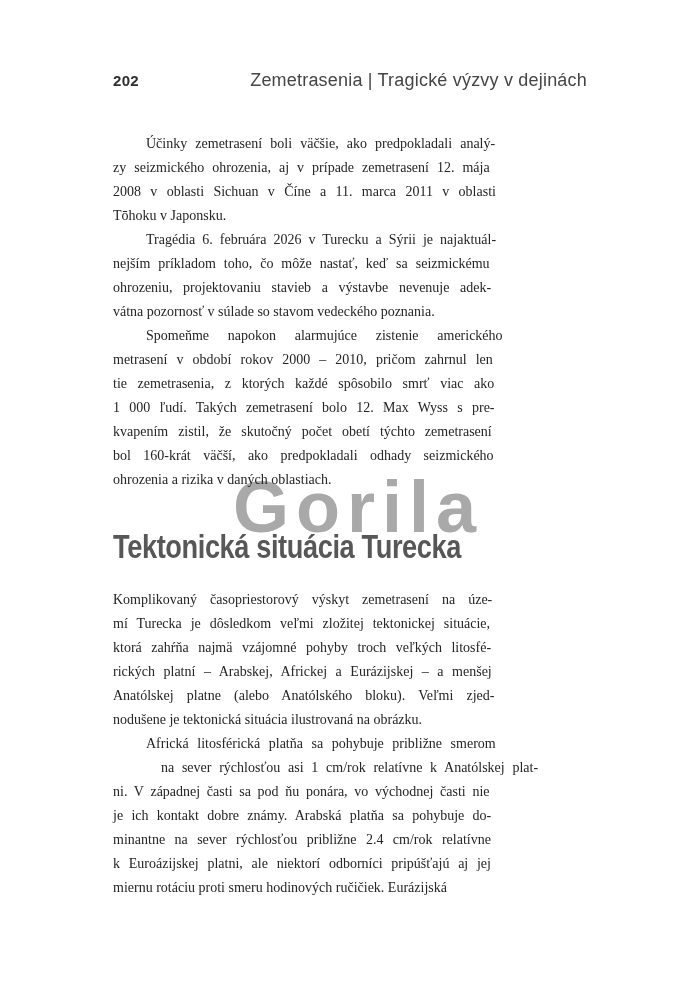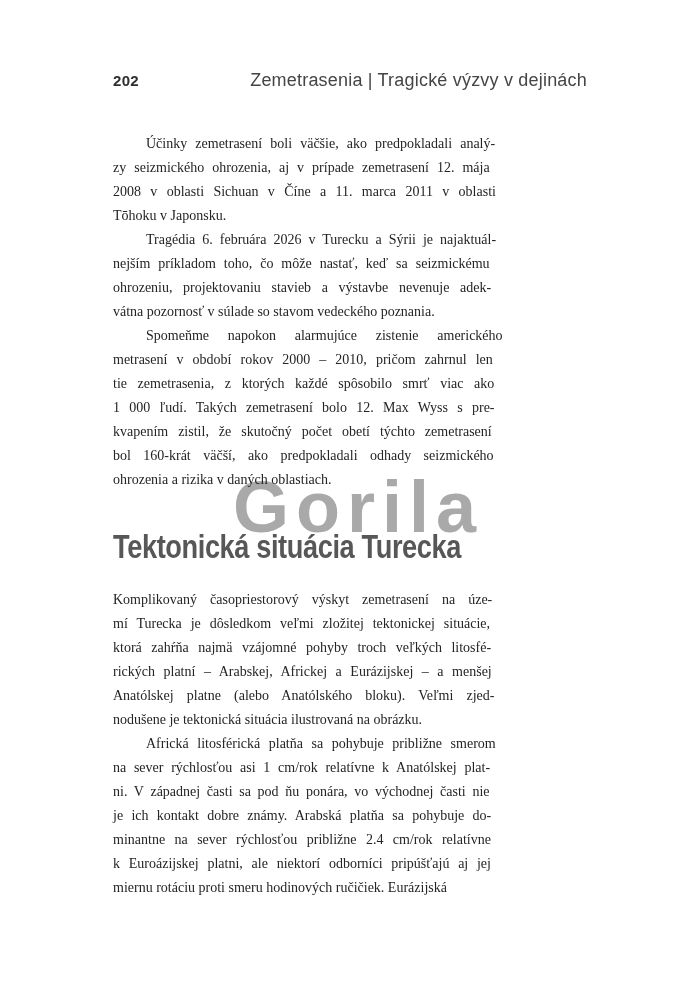--- a/index.html
+++ b/index.html
@@ -77,21 +77,21 @@
     <div class="para">
         <div class="line" style="word-spacing: 9.53px;"><span>Komplikovaný časopriestorový výskyt zemetrasení na úze-</span></div>
         <div class="line" style="word-spacing: 5.4px;"><span>mí Turecka je dôsledkom veľmi zložitej tektonickej situácie,</span></div>
         <div class="line" style="word-spacing: 6.05px;"><span>ktorá zahŕňa najmä vzájomné pohyby troch veľkých litosfé-</span></div>
         <div class="line" style="word-spacing: 5.02px;"><span>rických platní – Arabskej, Africkej a Eurázijskej – a menšej</span></div>
         <div class="line" style="word-spacing: 9.6px;"><span>Anatólskej platne (alebo Anatólského bloku). Veľmi zjed-</span></div>
         <div class="line last" style="word-spacing: 0px;"><span>nodušene je tektonická situácia ilustrovaná na obrázku.</span></div>
       </div>
     <div class="para">
         <div class="line indent" style="word-spacing: 5.02px;"><span>Africká litosférická platňa sa pohybuje približne smerom</span></div>
-        <div class="line" style="word-spacing: 4.21px;"><span>na sever rýchlosťou asi 1 cm/rok relatívne k Anatólskej plat-</span></div>
+        <div class="line" style="word-spacing: 4.21px; margin-left: 48px;"><span>na sever rýchlosťou asi 1 cm/rok relatívne k Anatólskej plat-</span></div>
         <div class="line" style="word-spacing: 3.21px;"><span>ni. V západnej časti sa pod ňu ponára, vo východnej časti nie</span></div>
         <div class="line" style="word-spacing: 4.81px;"><span>je ich kontakt dobre známy. Arabská platňa sa pohybuje do-</span></div>
         <div class="line" style="word-spacing: 5.92px;"><span>minantne na sever rýchlosťou približne 2.4 cm/rok relatívne</span></div>
         <div class="line" style="word-spacing: 5.24px;"><span>k Euroázijskej platni, ale niektorí odborníci pripúšťajú aj jej</span></div>
         <div class="line last" style="word-spacing: 0px;"><span>miernu rotáciu proti smeru hodinových ručičiek. Eurázijská</span></div>
       </div>
   </main>
 
 </div>
 

